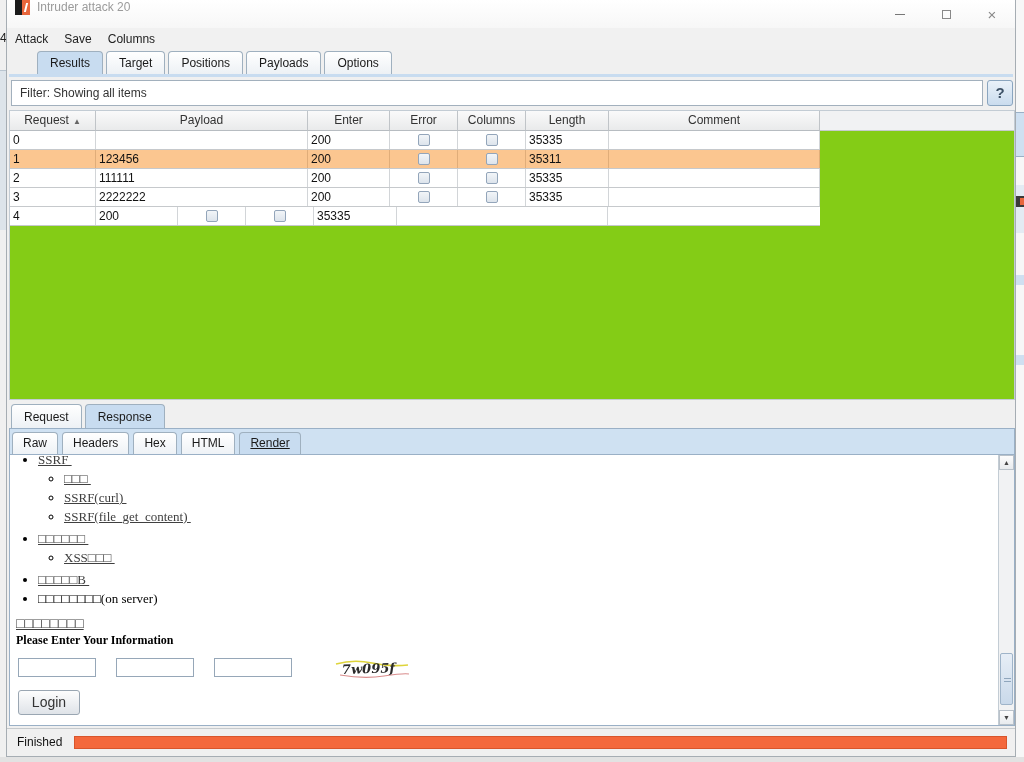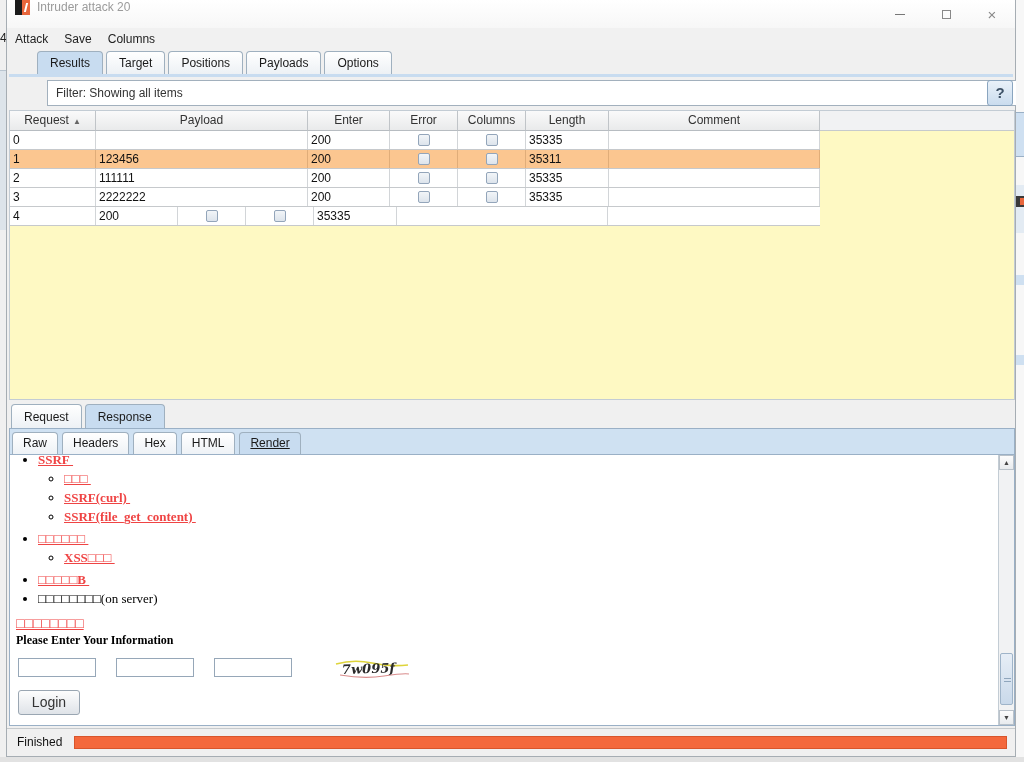--- a/index.html
+++ b/index.html
@@ -38,24 +38,24 @@
   .menubar { position:absolute; left:0; top:28px; width:100%; height:22px; background:#f1f1f1; display:flex; align-items:center; gap:16px; padding-left:8px; }
   .menu-item { font-size:12px; color:#222; }
 
   .tabstrip { position:absolute; left:2px; top:51px; width:1004px; height:23px;padding-left:28px; }
   .tabstrip .tab { position:relative; top:0; display:inline-block; height:23px; margin-right:3px; padding:4px 12px 0; font-size:12px; color:#1a1a1a;
       background:linear-gradient(#ffffff,#edf1f5); border:1px solid #9fb0bf; border-bottom:none; border-radius:4px 4px 0 0; }
   .tabstrip .tab.selected { background:#c8dcf0; }
   .tab-underline { position:absolute; left:2px; top:74px; width:1004px; height:3px; background:#c8dcf0; }
 
   .filterbar { position:absolute; left:4px; top:80px; width:1002px; height:26px; }
-  .filter-box { position:absolute; left:0; top:0; width:972px; height:26px; background:#ffffff; border:1px solid #a2b0bd; font-size:12px; color:#333; line-height:24px; padding-left:8px;margin-left:36px; }
+  .filter-box { position:absolute; left:0; top:0; width:972px; height:26px; background:#ffffff; border:1px solid #a2b0bd; font-size:12px; color:#333; line-height:24px; padding-left:8px; }
   .help-btn { position:absolute; right:0; top:0; width:26px; height:26px; background:linear-gradient(#e9f1f9,#cadcee); border:1px solid #8aa5bf; border-radius:3px; font-size:15px; font-weight:bold; color:#3d5166; text-align:center; line-height:24px; }
 
-  .results-area { position:absolute; left:2px; top:110px; width:1006px; height:290px; background:#fef9c3; border:1px solid #c3ccd4; }
+  .results-area { position:absolute; left:2px; top:110px; width:1006px; height:290px; background:#84cc16; border:1px solid #c3ccd4; }
   .rt-headerrow { position:absolute; left:0; top:0; height:20px; width:810px; display:flex; }
   .rt-h { height:20px; background:linear-gradient(#fafafa,#e9eaeb); border-right:1px solid #c0c4c8; border-bottom:1px solid #b7bcc1; font-size:12px; color:#333; text-align:center; line-height:19px; position:relative; }
   .rt-h .sort-arrow { font-size:8px; color:#666; margin-left:4px; }
   .rt-head-rest { position:absolute; left:810px; top:0; right:0; height:20px; background:#f1f2f3; border-bottom:1px solid #c6cacd; }
   .rt-row { position:absolute; left:0; height:19px; width:810px; display:flex; background:#ffffff; border-bottom:1px solid #c6c9cc; }
   .rt-row.selected { background:#fbc690; }
   .rt-c { height:100%; border-right:1px solid #d2d5d8; font-size:12px; color:#111; padding:2px 0 0 3px; overflow:hidden; white-space:nowrap; }
   .rt-row.selected .rt-c { border-right-color:#e0ad79; }
   .rt-c.center { display:flex; align-items:center; justify-content:center; padding:0; }
   .checkbox { width:12px; height:12px; background:linear-gradient(#f2f5f8,#dde4ec); border:1px solid #93a5ba; border-radius:2px; }
@@ -65,21 +65,21 @@
   .etabs .tab { display:inline-block; height:24px; margin-right:3px; padding:5px 12px 0; font-size:12px; color:#1a1a1a;
       background:linear-gradient(#ffffff,#edf1f5); border:1px solid #9fb0bf; border-bottom:none; border-radius:4px 4px 0 0; }
   .etabs .tab.selected { background:#c8dcf0; }
   .vtab-strip { position:absolute; left:0; top:24px; width:1006px; height:26px; background:#cfe1f2; border:1px solid #9ab0c6; border-bottom:none; }
   .vtab-strip .tab { display:inline-block; height:22px; margin:3px 2px 0 2px; padding:3px 10px 0; font-size:12px; color:#1a1a1a;
       background:linear-gradient(#ffffff,#eef2f6); border:1px solid #9fb0bf; border-bottom:none; border-radius:4px 4px 0 0; }
   .vtab-strip .tab.selected { background:#c8dcf0;text-decoration:underline; }
 
   .render-pane { position:absolute; left:0; top:50px; width:1006px; height:272px; background:#ffffff; border:1px solid #9ab0c6; overflow:hidden; }
   .render-content { position:absolute; left:0; top:-6px; width:985px; height:280px; font-family:"Liberation Serif", serif; font-size:13px; color:#000; }
-  .render-content a, .render-content .link { color:#ef4444; text-decoration:underline;font-weight:bold; }
+  .render-content a, .render-content .link { color:#404040; text-decoration:underline; }
   .render-content ul { margin:0 0 0 28px; padding:0; list-style-type:disc; }
   .render-content ul ul { margin:2px 0 6px 26px; list-style-type:circle; }
   .render-content li { margin:3px 0; }
   .rc-heading-link { display:inline-block; margin:6px 0 0 6px; font-size:14px; }
   .rc-bold { margin:1px 0 8px 6px; font-size:12px; font-weight:bold; }
   .rc-form-row { margin:10px 0 0 8px; display:flex; align-items:flex-start; }
   .rc-input { width:78px; height:19px; border:1px solid #96a7b8; background:#fff; margin-right:20px; font-size:12px; }
   .rc-input:nth-child(2) { margin-right:20px; }
   .captcha { margin-left:22px; position:relative; width:76px; height:24px; }
   .login-btn { margin:8px 0 0 8px; width:62px; height:25px; background:linear-gradient(#fdfdfd,#dfe3e8); border:1px solid #9aa6b2; border-radius:3px; font-size:14px; color:#333; font-family:"Liberation Sans",sans-serif; text-align:center; line-height:23px; }

